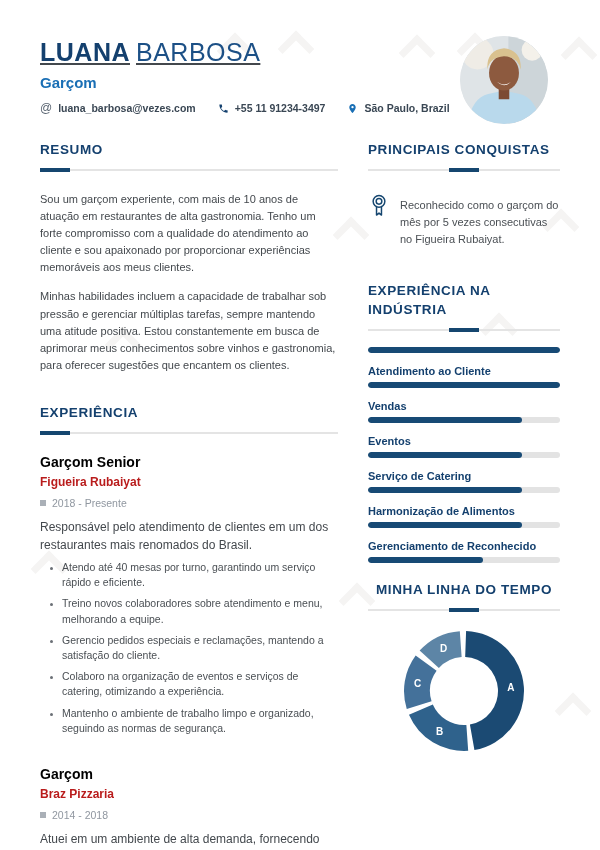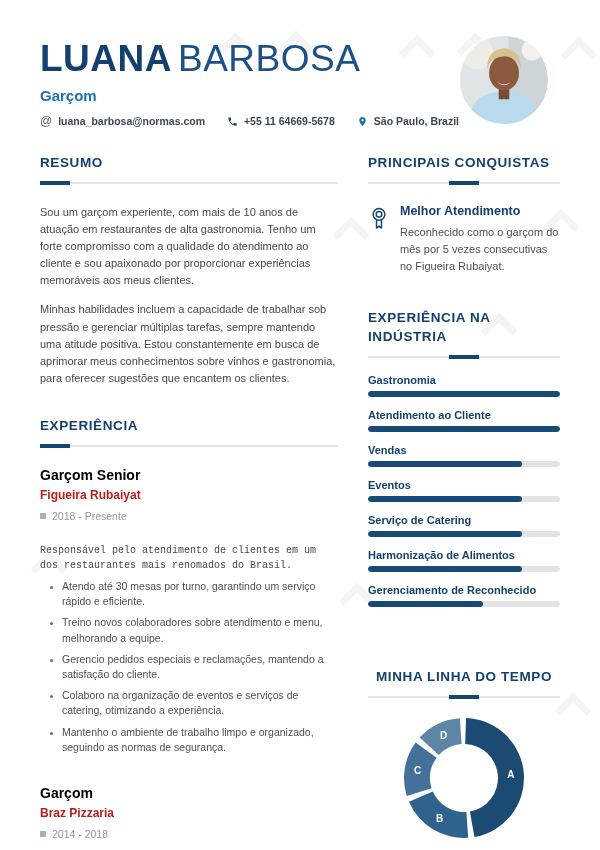--- a/index.html
+++ b/index.html
@@ -14,21 +14,21 @@
   .watermark { position:absolute; inset:0; pointer-events:none; z-index:0; }
   .chev {
     position:absolute; width:26px; height:26px;
     border-top:7px solid #f5f4f3; border-right:7px solid #f5f4f3;
     transform:rotate(-45deg);
   }
   .page { position:relative; z-index:1; padding:38px 40px 0 40px; }
 
   
   .header { position:relative; margin-bottom:26px; }
-  .name { font-size:37px; letter-spacing:.5px; }
+  .name { font-size:25px; letter-spacing:.5px;text-decoration:underline; }
   .name .fn { font-weight:700; color:#14406e; }
   .name .ln { font-weight:400; color:#1c5086; margin-left:6px; }
   .job-title { margin-top:7px; font-size:15px; font-weight:700; color:#1a6fb5; }
   .contact { margin-top:10px; display:flex; gap:22px; align-items:center; }
   .contact-item { display:flex; gap:6px; align-items:center;
     font-size:10.5px; font-weight:700; color:#3a4754; }
   .contact-item svg { display:block; }
   .at-glyph { font-size:12px; font-weight:400; color:#5a6572; }
   .avatar-wrap { position:absolute; top:-2px; right:12px; width:88px; height:88px;
     border-radius:50%; overflow:hidden; background:#e3e7ea; }
@@ -52,37 +52,37 @@
   .para { font-size:11px; line-height:1.55; color:#43484d; margin-top:12px; }
   .resumo .para:first-of-type { margin-top:20px; }
   .exp-section { margin-top:30px; }
   .job { margin-top:20px; }
   .job + .job { margin-top:30px; }
   .job-name { font-size:14px; font-weight:700; color:#000000; }
   .job-company { font-size:12px; font-weight:700; color:#b91c1c; margin-top:5px; }
   .job-period { display:flex; align-items:center; gap:6px; margin-top:8px;
     font-size:10.5px; color:#9097a0; }
   .period-square { width:6px; height:6px; background:#aab0b7; display:inline-block; }
-  .job-summary { font-size:10px; line-height:1.5; color:#43484d; margin-top:21px;font-family:Liberation Mono, monospace; }
+  .job-summary { font-size:12px; line-height:1.5; color:#43484d; margin-top:9px; }
   .job-bullets { margin-top:6px; padding-left:22px; }
   .job-bullets li { font-size:10.5px; line-height:1.45; color:#4a4f54; margin-top:6px; }
   .job-bullets li::marker { color:#6b7076; font-size:9px; }
 
   
   .achievement { display:flex; gap:10px; margin-top:20px; }
   .achievement .medal { flex:none; margin-top:1px; }
   .ach-title { font-size:12.5px; font-weight:700; color:#14406e; }
   .ach-desc { font-size:11px; line-height:1.55; color:#4a4f54; margin-top:6px; }
   .industry-section { margin-top:34px; }
   .skills { margin-top:16px; }
   .skill { margin-top:12px; }
   .skill-label { font-size:11px; font-weight:700; color:#14406e; }
   .skill-track { margin-top:5px; height:6px; border-radius:3px; background:#e3e3e3; overflow:hidden; }
   .skill-fill { height:100%; border-radius:3px; background:#174a75; width:0; }
-  .timeline-section { margin-top:61px; }
+  .timeline-section { margin-top:18px; }
   .donut-wrap { margin-top:14px; display:flex; justify-content:center; }
 </style>
 </head>
 <body>
 
 <div class="watermark">
   <span class="chev" style="left:222px; top:38px;"></span>
   <span class="chev" style="left:283px; top:36px;"></span>
   <span class="chev" style="left:404px; top:40px;"></span>
   <span class="chev" style="left:462px; top:38px;"></span>
@@ -99,29 +99,29 @@
 <div class="page">
 
   <div class="header">
     <div class="name">
       <span class="fn">LUANA</span><span class="ln">BARBOSA</span>
     </div>
     <div class="job-title">Garçom</div>
     <div class="contact">
       <div class="contact-item">
         <span class="at-glyph">@</span>
-        <span>luana_barbosa@normas.com</span>
+        <span>luana_barbosa@vezes.com</span>
       </div>
       <div class="contact-item">
         <span>
           <svg width="11" height="11" viewBox="0 0 24 24" fill="#14406e">
               <path d="M6.6 10.8c1.5 2.9 3.7 5.2 6.6 6.6l2.2-2.2c.3-.3.7-.4 1-.2 1.1.4 2.3.6 3.6.6.6 0 1 .4 1 1V20c0 .6-.4 1-1 1C10.6 21 3 13.4 3 4c0-.6.4-1 1-1h3.5c.6 0 1 .4 1 1 0 1.2.2 2.4.6 3.6.1.3 0 .7-.2 1l-2.3 2.2z"></path>
             </svg>
         </span>
-        <span>+55 11 64669-5678</span>
+        <span>+55 11 91234-3497</span>
       </div>
       <div class="contact-item">
         <span>
           <svg width="11" height="13" viewBox="0 0 24 24" fill="#1a6fb5">
               <path d="M12 2C8.1 2 5 5.1 5 9c0 5.2 7 13 7 13s7-7.8 7-13c0-3.9-3.1-7-7-7zm0 9.5A2.5 2.5 0 1 1 12 6.5a2.5 2.5 0 0 1 0 5z"></path>
             </svg>
         </span>
         <span>São Paulo, Brazil</span>
       </div>
     </div>
@@ -168,21 +168,21 @@
 
         <div class="job">
           <div class="job-name">Garçom Senior</div>
           <div class="job-company">Figueira Rubaiyat</div>
           <div class="job-period">
             <span class="period-square"></span>
             <span>2018 - Presente</span>
           </div>
           <p class="job-summary">Responsável pelo atendimento de clientes em um dos restaurantes mais renomados do Brasil.</p>
           <ul class="job-bullets">
-            <li>Atendo até 30 mesas por turno, garantindo um serviço rápido e eficiente.</li>
+            <li>Atendo até 40 mesas por turno, garantindo um serviço rápido e eficiente.</li>
             <li>Treino novos colaboradores sobre atendimento e menu, melhorando a equipe.</li>
             <li>Gerencio pedidos especiais e reclamações, mantendo a satisfação do cliente.</li>
             <li>Colaboro na organização de eventos e serviços de catering, otimizando a experiência.</li>
             <li>Mantenho o ambiente de trabalho limpo e organizado, seguindo as normas de segurança.</li>
           </ul>
         </div>
 
         <div class="job">
           <div class="job-name">Garçom</div>
           <div class="job-company">Braz Pizzaria</div>
@@ -205,34 +205,32 @@
           </div>
         <div class="achievement">
           <span class="medal">
             <svg width="22" height="26" viewBox="0 0 24 28" fill="none" stroke="#15466f" stroke-width="1.6" stroke-linejoin="round" stroke-linecap="round">
               <circle cx="12" cy="10" r="6.4"></circle>
               <circle cx="12" cy="10" r="3.1"></circle>
               <path d="M9.3 15.6 V25 L12 22.8 L14.7 25 V15.6"></path>
             </svg>
           </span>
           <div>
-            <div class="ach-title">Melhor Atendimento</div>
             <div class="ach-desc">Reconhecido como o garçom do mês por 5 vezes consecutivas no Figueira Rubaiyat.</div>
           </div>
         </div>
       </div>
 
       <div class="industry-section">
         <div class="sec-heading">EXPERIÊNCIA NA INDÚSTRIA</div>
         <div class="divider accent-center">
             <span class="accent"></span>
           </div>
         <div class="skills">
           <div class="skill">
-            <div class="skill-label">Gastronomia</div>
             <div class="skill-track">
                 <div class="skill-fill" style="width: 100%;"></div>
               </div>
           </div>
           <div class="skill">
             <div class="skill-label">Atendimento ao Cliente</div>
             <div class="skill-track">
                 <div class="skill-fill" style="width: 100%;"></div>
               </div>
           </div>

